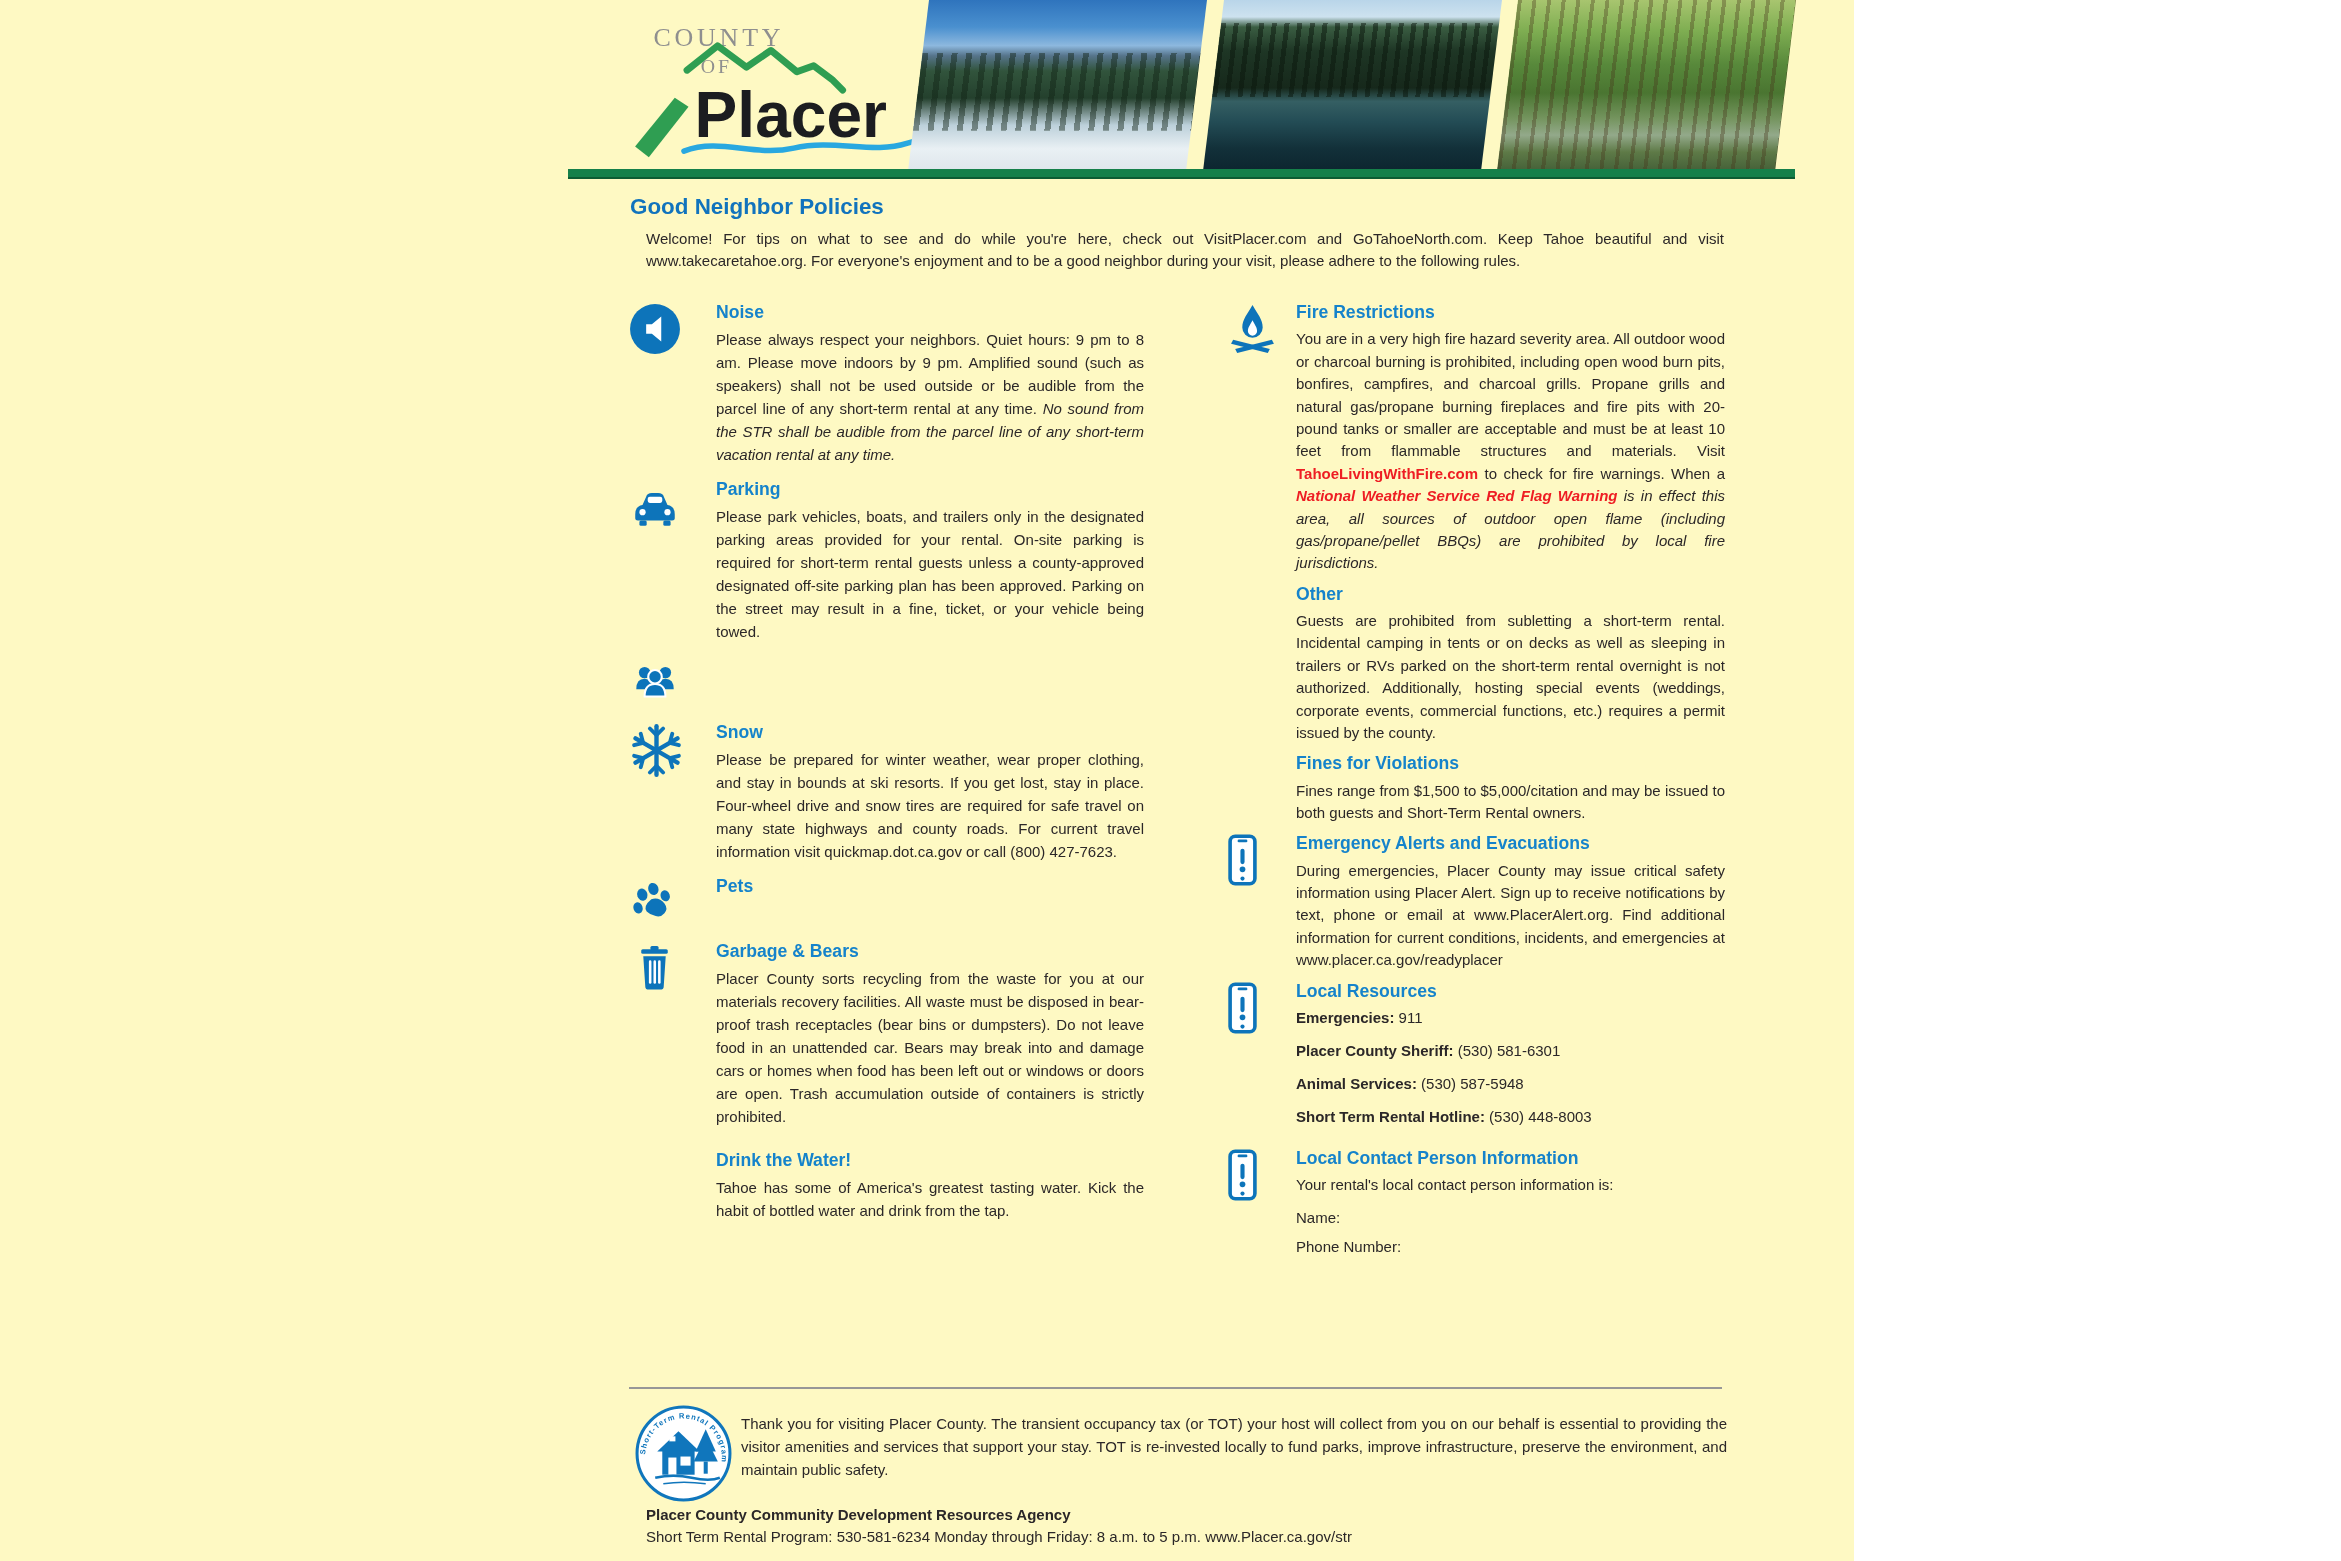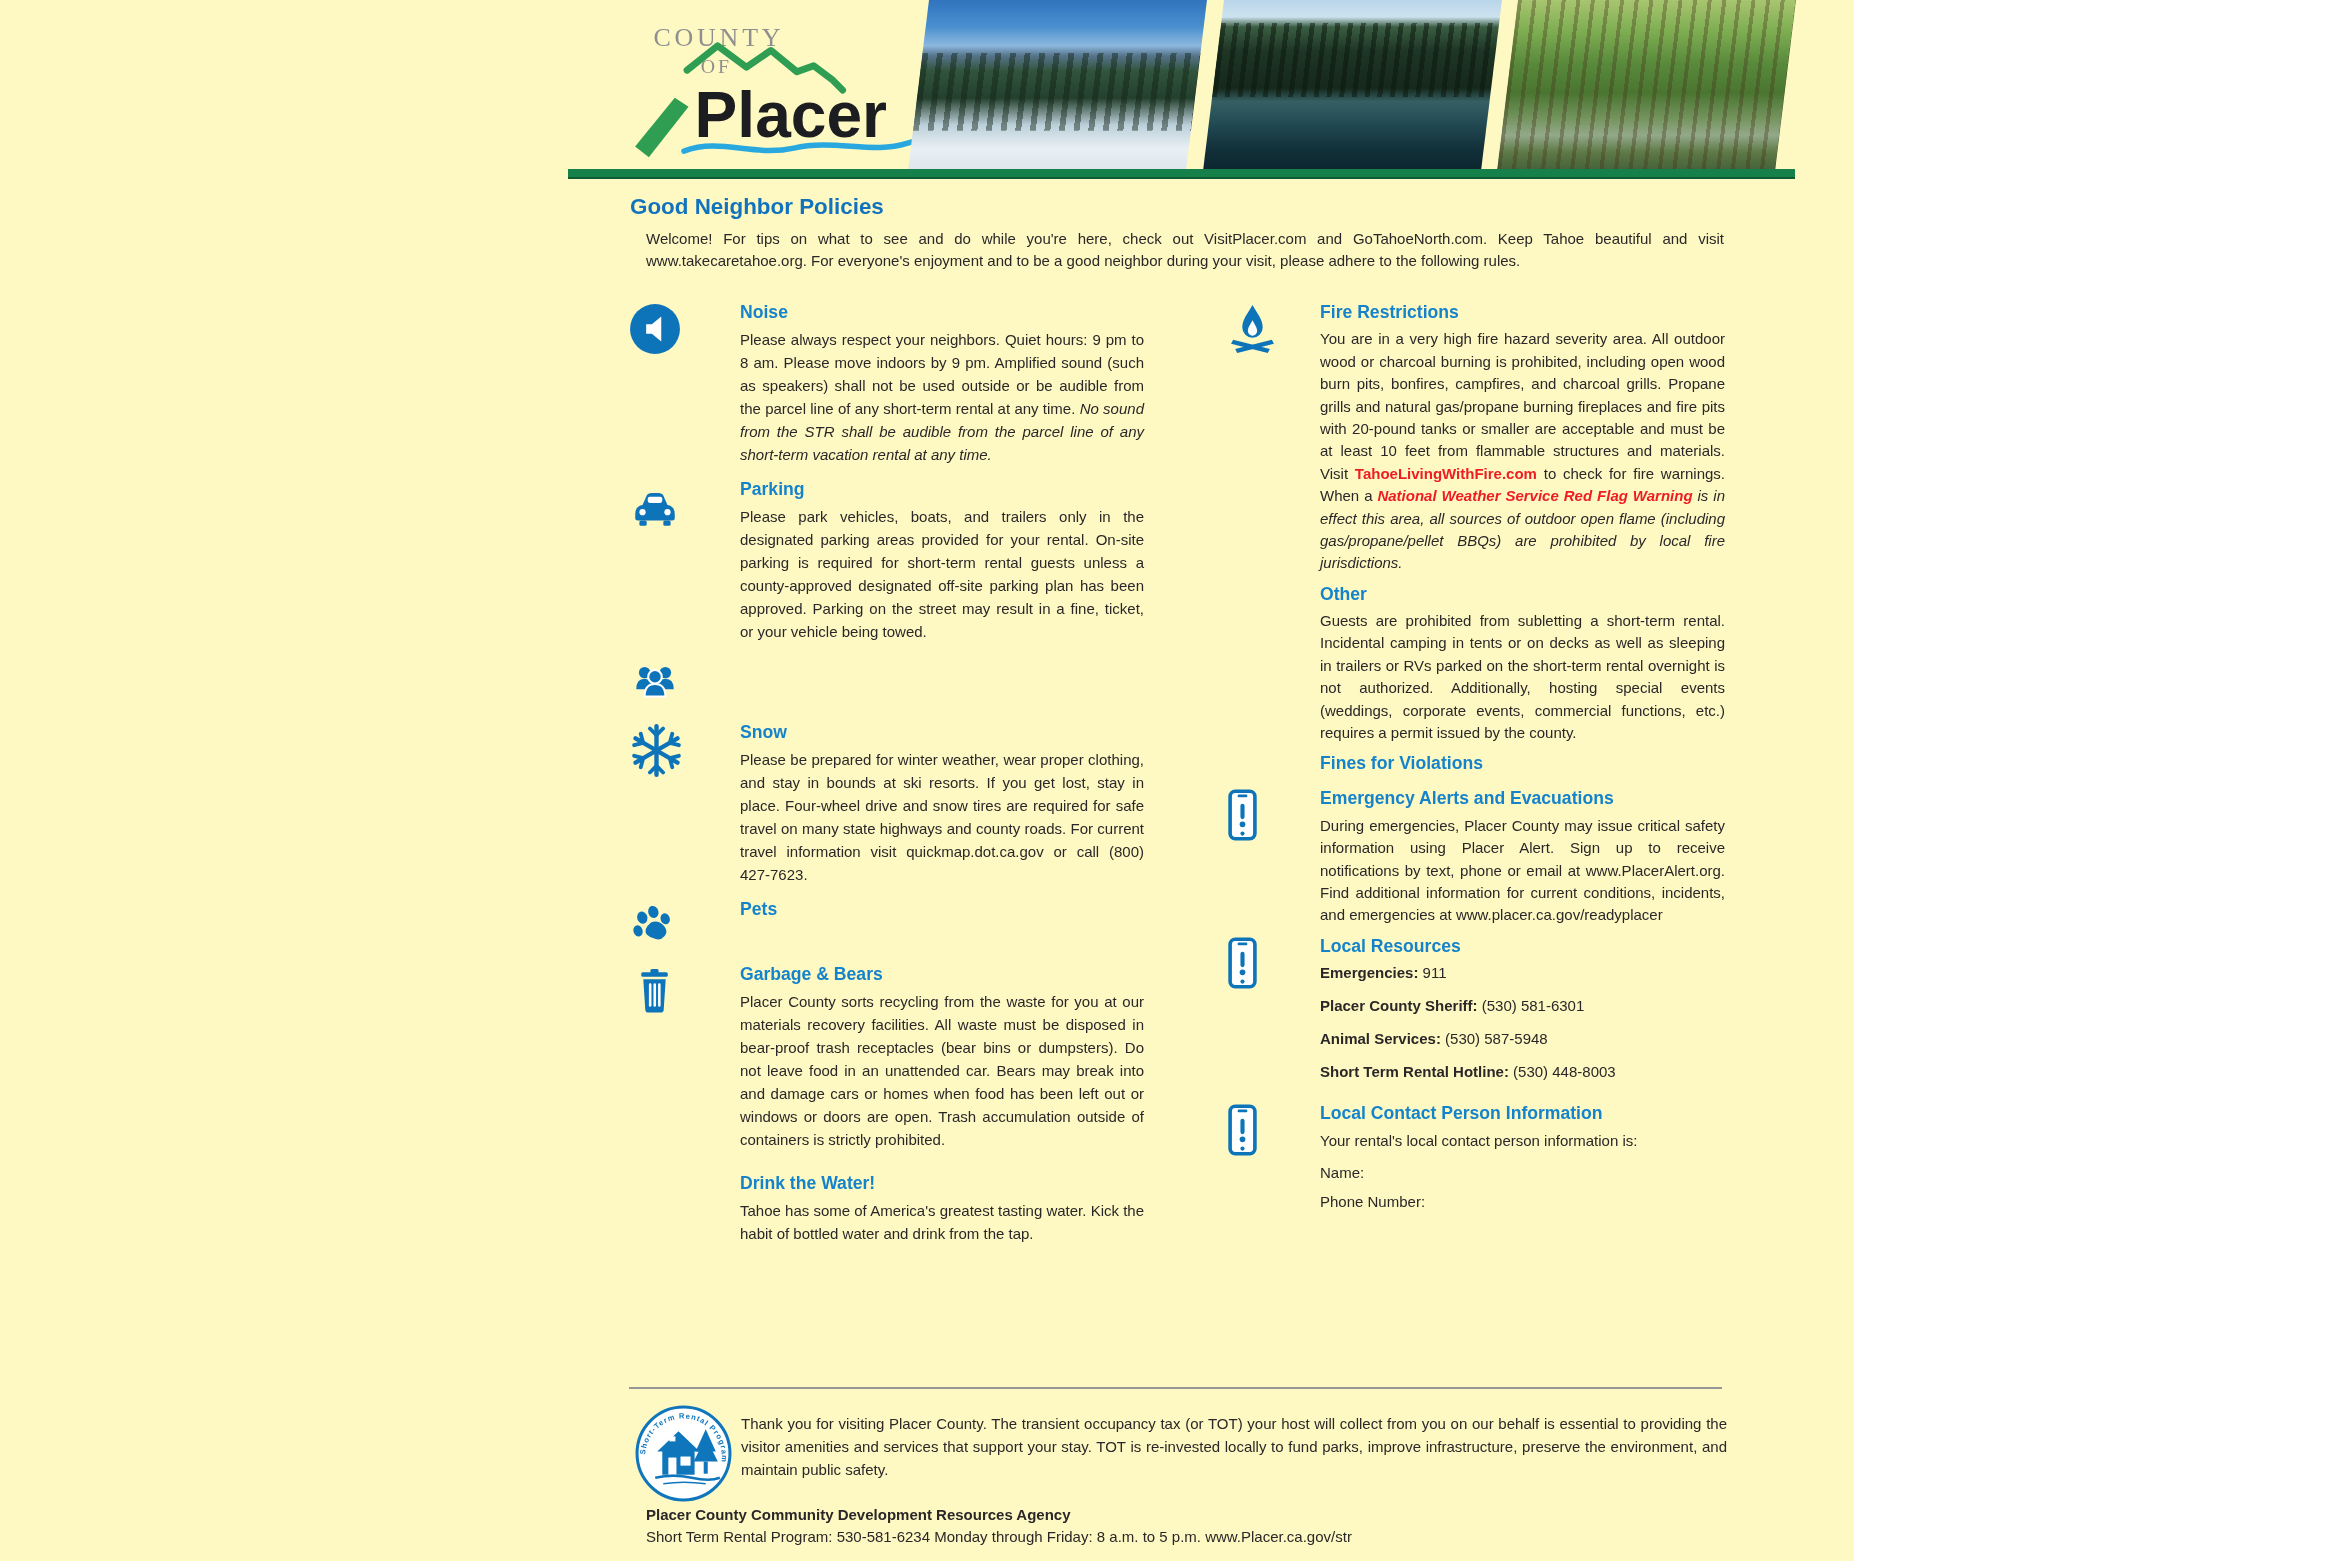--- a/index.html
+++ b/index.html
@@ -47,21 +47,21 @@
   
   .col{position:absolute;top:302px;}
   .col-left{left:629px;width:515px;}
   .col-right{left:1227px;width:498px;}
   .section{display:flex;margin-bottom:12.7px;}
   .col-right .section{margin-bottom:8.8px;}
   .section.sp-before{margin-top:21.5px;}
   .icon-cell{flex:none;width:87px;padding-top:1px;}
   .col-right .icon-cell{width:69px;}
   .icon-cell svg{display:block;}
-  .text-cell{flex:1;min-width:0;margin-left:24px;}
+  .text-cell{flex:1;min-width:0;}
   h2{margin:0 0 5.9px 0;font-size:17.6px;font-weight:bold;color:var(--blue-head);line-height:20.5px;}
   .text-cell p{margin:0;font-size:15px;line-height:23px;text-align:justify;}
   .col-right .text-cell p{line-height:22.4px;}
   .i{font-style:italic;}
   .b{font-weight:bold;}
   .rb{color:var(--red);font-weight:bold;}
   .rbi{color:var(--red);font-weight:bold;font-style:italic;}
   .res-line{margin:0 0 10.7px 0 !important;text-align:left !important;}
   .res-label{font-weight:bold;}
   .contact-intro{text-align:center;margin-bottom:9.8px !important;}
@@ -237,20 +237,21 @@
       <div class="text-cell">
         <h2>Other</h2>
         <p>Guests are prohibited from subletting a short-term rental. Incidental camping in tents or on decks as well as sleeping in trailers or RVs parked on the short-term rental overnight is not authorized. Additionally, hosting special events (weddings, corporate events, commercial functions, etc.) requires a permit issued by the county.</p>
       </div>
     </div>
 
     <div class="section">
       <div class="icon-cell"></div>
       <div class="text-cell">
         <h2>Fines for Violations</h2>
+        <p>Fines range from $1,500 to $5,000/citation and may be issued to both guests and Short-Term Rental owners.</p>
       </div>
     </div>
 
     <div class="section">
       <div class="icon-cell">
         <svg viewBox="0 0 60 100" width="31" height="52">
           <rect x="6" y="4" width="48" height="92" rx="10" fill="#ffffff" stroke="#0d74ba" stroke-width="7"></rect>
           <line x1="23" y1="13" x2="37" y2="13" stroke="#0d74ba" stroke-width="5" stroke-linecap="round"></line>
           <rect x="26" y="28" width="8" height="30" rx="4" fill="#0d74ba"></rect>
           <circle cx="30" cy="68" r="5.5" fill="#0d74ba"></circle>

